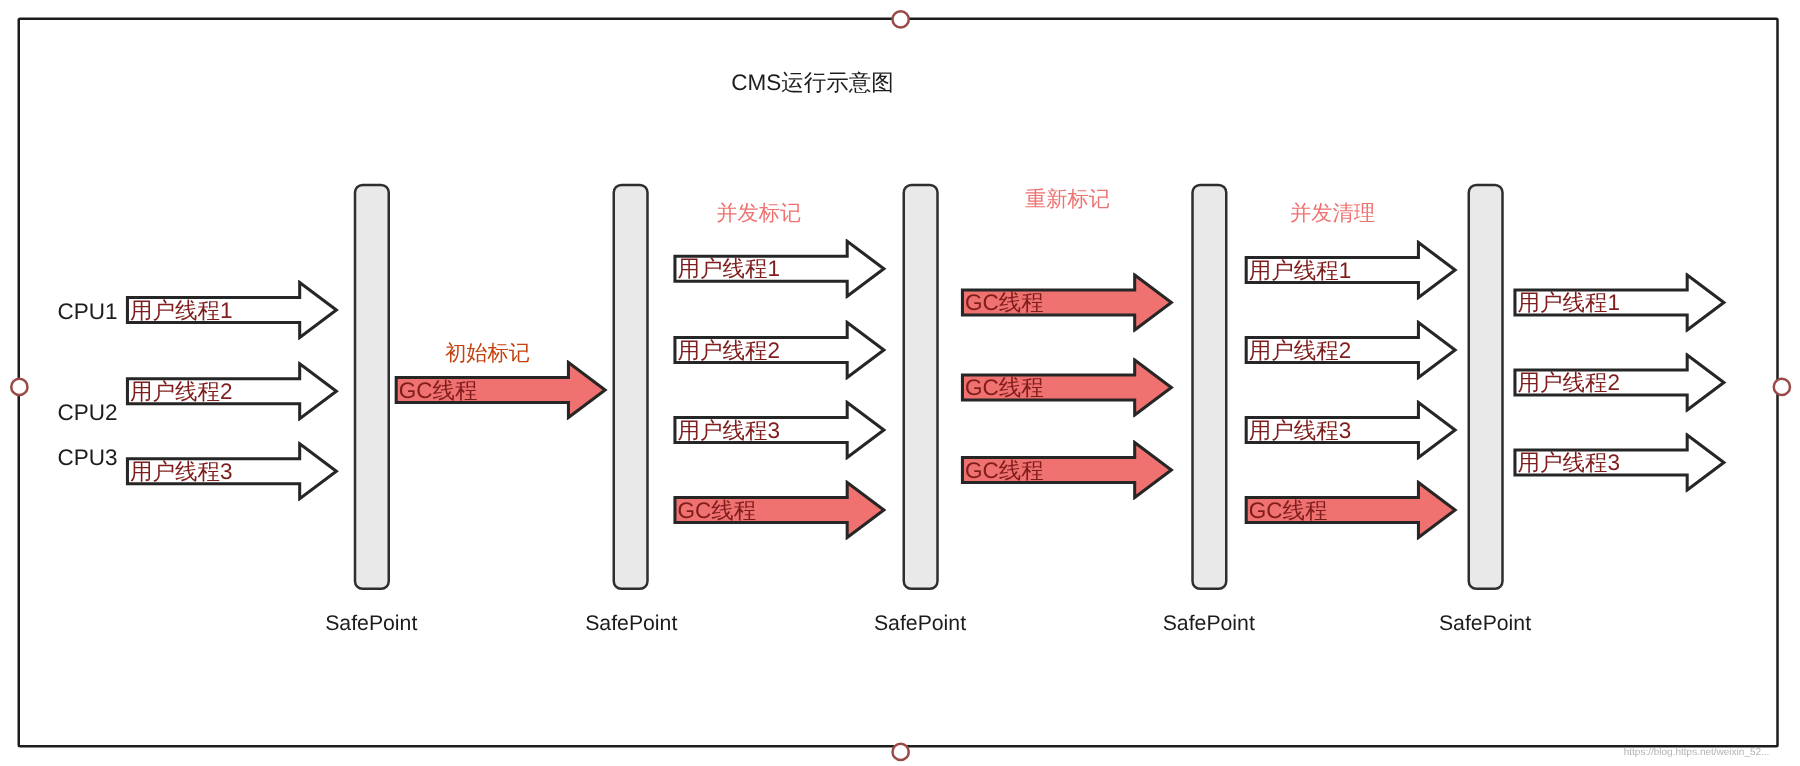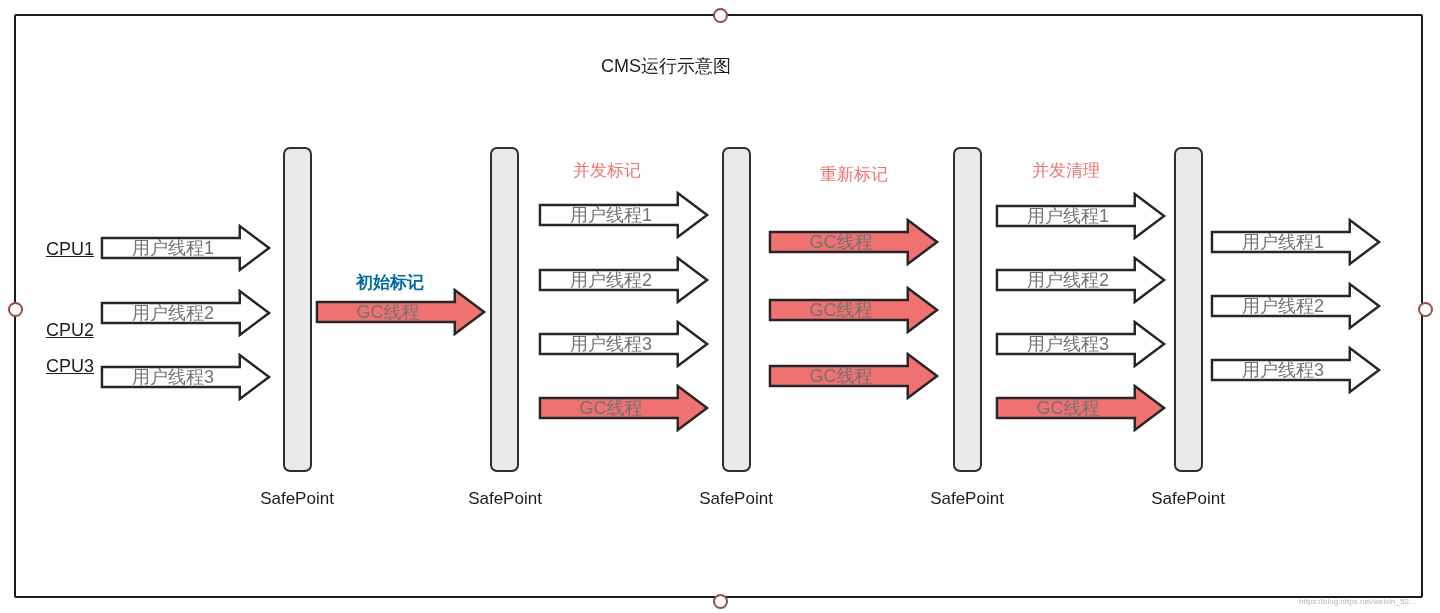--- a/index.html
+++ b/index.html
@@ -2,36 +2,36 @@
 <html><head>
 <meta charset="utf-8">
 <style>
   html,body{margin:0;padding:0;background:#ffffff;}
   body{font-family:"Liberation Sans","DejaVu Sans",sans-serif;}
   #canvas{position:relative;width:1440px;height:613px;background:#fff;overflow:hidden;}
   .frame{position:absolute;left:14px;top:14px;width:1409px;height:584px;
          border:2.5px solid #1c1c1c;border-radius:2px;background:#fff;box-sizing:border-box;}
   .handle{position:absolute;width:11px;height:11px;border-radius:50%;
           background:#fff;border:2px solid #9a4a48;box-sizing:content-box;z-index:5;}
-  .title{position:absolute;top:54px;left:666px;transform:translateX(-50%);
+  .title{position:absolute;top:54px;left:650px;transform:translateX(-50%);
          font-size:18px;color:#1d1d1d;white-space:nowrap;}
-  .cpu{position:absolute;left:46px;width:50px;font-size:18px;color:#1d1d1d;text-decoration:underline;}
+  .cpu{position:absolute;left:46px;width:50px;font-size:18px;color:#1d1d1d;}
   .bar{position:absolute;top:147px;width:29px;height:325px;background:#e9e9e9;
        border:2.5px solid #2e2e2e;border-radius:7px;box-sizing:border-box;}
   .sp-label{position:absolute;top:489px;transform:translateX(-50%);
             font-size:17px;color:#1c1c1c;white-space:nowrap;}
   .phase{position:absolute;transform:translateX(-50%);font-size:17px;white-space:nowrap;}
   .phase.red{color:#ee7370;font-weight:400;}
-  .phase.black{color:#0369a1;font-weight:700;}
+  .phase.black{color:#c2410c;font-weight:400;}
   .arrow{position:absolute;width:172px;height:48px;}
   .arrow svg{position:absolute;inset:0;width:100%;height:100%;display:block;}
   .arrow polygon{fill:#ffffff;stroke:#262626;stroke-width:2.5;stroke-linejoin:miter;}
   .arrow.red polygon{fill:#ef7170;}
   .arrow .lbl{position:absolute;left:4px;right:30px;top:50%;transform:translateY(-50%);
-              text-align:center;font-size:18px;color:#737373;white-space:nowrap;line-height:1;}
+              text-align:left;font-size:18px;color:#7f1d1d;white-space:nowrap;line-height:1;}
   .wm{position:absolute;top:527px;left:1178px;font-size:40px;color:#cbcbcb;
       letter-spacing:2px;white-space:nowrap;}
   .wm-url{position:absolute;top:597px;left:1299px;font-size:8px;color:#b3b3b3;
           white-space:nowrap;filter:blur(0.4px);}
 </style>
 </head>
 <body>
 
 <div id="canvas">
 
@@ -54,21 +54,21 @@
   <div class="bar" style="left:1174px;"></div>
 
   <div class="sp-label" style="left:297px;">SafePoint</div>
   <div class="sp-label" style="left:505px;">SafePoint</div>
   <div class="sp-label" style="left:736px;">SafePoint</div>
   <div class="sp-label" style="left:967px;">SafePoint</div>
   <div class="sp-label" style="left:1188px;">SafePoint</div>
 
   <div class="phase black" style="left:390px;top:271px;">初始标记</div>
   <div class="phase red" style="left:607px;top:159px;">并发标记</div>
-  <div class="phase red" style="left:854px;top:163px;">重新标记</div>
+  <div class="phase red" style="left:854px;top:148px;">重新标记</div>
   <div class="phase red" style="left:1066px;top:159px;">并发清理</div>
 
   <div class="arrow" style="left:100px;top:224px;">
     <svg viewBox="0 0 176 48" preserveAspectRatio="none">
         <polygon points="2,14 143,14 143,2 173,24 143,46 143,34 2,34"></polygon>
       </svg>
     <span class="lbl">用户线程1</span>
   </div>
   <div class="arrow" style="left:100px;top:289px;">
     <svg viewBox="0 0 176 48" preserveAspectRatio="none">

